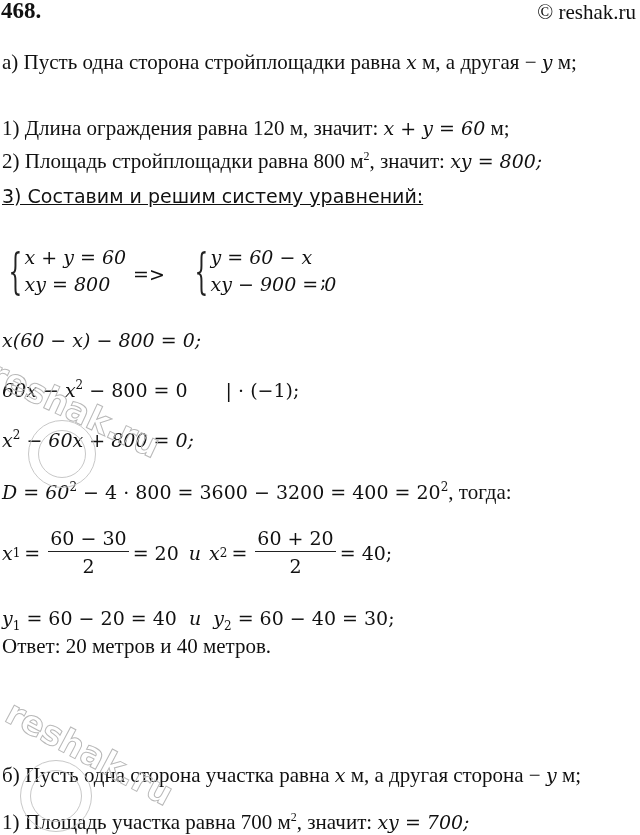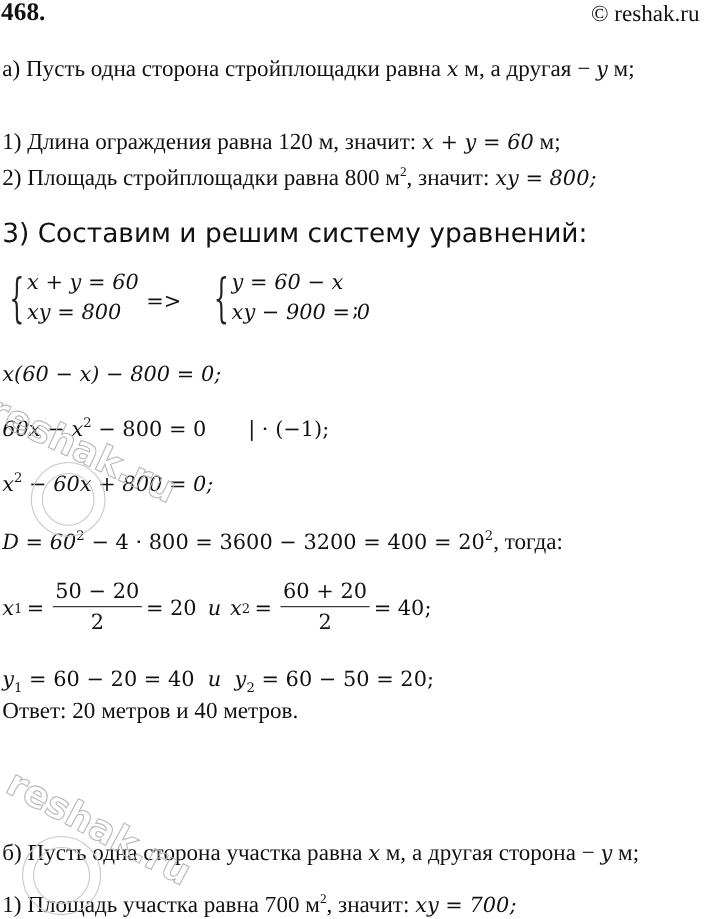--- a/index.html
+++ b/index.html
@@ -33,21 +33,21 @@
 </div>
 
 <div class="line" style="top:116px;">
   <span>1) Длина ограждения равна 120 м, значит: </span><span class="m mi">x + y = 60</span><span> м;</span>
 </div>
 
 <div class="line" style="top:149px;">
   <span>2) Площадь стройплощадки равна 800 м</span><sup>2</sup><span>, значит: </span><span class="m mi">xy = 800;</span>
 </div>
 
-<div class="line" style="top:200px; font-family:'DejaVu Sans', sans-serif; font-size:24px;">3) Составим и решим систему уравнений:</div>
+<div class="line" style="top:184px; font-family:'DejaVu Sans', sans-serif; font-size:19px;text-decoration:underline;">3) Составим и решим систему уравнений:</div>
 
 <div class="sys" style="left:0px; top:244px;">
   <span class="brace">{</span>
   <div class="sys-rows">
     <span class="mi">x + y = 60</span>
     <span class="mi">xy = 800</span>
   </div>
 </div>
 <div class="arrow" style="left:133px; top:263px;">=&gt;</div>
 <div class="sys" style="left:186px; top:244px;">
@@ -71,39 +71,39 @@
 
 <div class="line m" style="top:480px;">
   <span class="mi">D = 60</span><sup>2</sup><span> − 4 · 800 = 3600 − 3200 = 400 = 20</span><sup>2</sup><span style="font-family:'Liberation Serif', serif; font-size:21px;">, тогда:</span>
 </div>
 
 <div class="line m" style="top:527px; display:flex; align-items:center; line-height:normal;">
   <span class="mi">x</span>
     <sub>1</sub>
   <span style="margin:0 4px;">=</span>
   <span class="frac">
-    <span class="num">50 − 20</span>
+    <span class="num">60 − 30</span>
     <span class="den">2</span>
   </span>
   <span>= 20</span>
   <span class="mi" style="margin:0 8px 0 10px;">и</span>
   <span class="mi">x</span>
     <sub>2</sub>
   <span style="margin:0 4px;">=</span>
   <span class="frac">
     <span class="num">60 + 20</span>
     <span class="den">2</span>
   </span>
   <span>= 40;</span>
 </div>
 
 <div class="line m" style="top:606px;">
   <span class="mi">y</span><sub>1</sub><span> = 60 − 20 = 40</span>
   <span class="mi" style="margin:0 6px;">и</span>
-  <span class="mi">y</span><sub>2</sub><span> = 60 − 50 = 20;</span>
+  <span class="mi">y</span><sub>2</sub><span> = 60 − 40 = 30;</span>
 </div>
 
 <div class="line" style="top:634px;">Ответ:  20 метров и 40 метров.</div>
 
 <div class="line" style="top:763px;">
   <span>б) Пусть одна сторона участка равна </span><span class="m mi">x</span><span> м, а другая сторона − </span><span class="m mi">y</span><span> м;</span>
 </div>
 
 <div class="line" style="top:810px;">
   <span>1) Площадь участка равна 700 м</span><sup>2</sup><span>, значит: </span><span class="m mi">xy = 700;</span>

